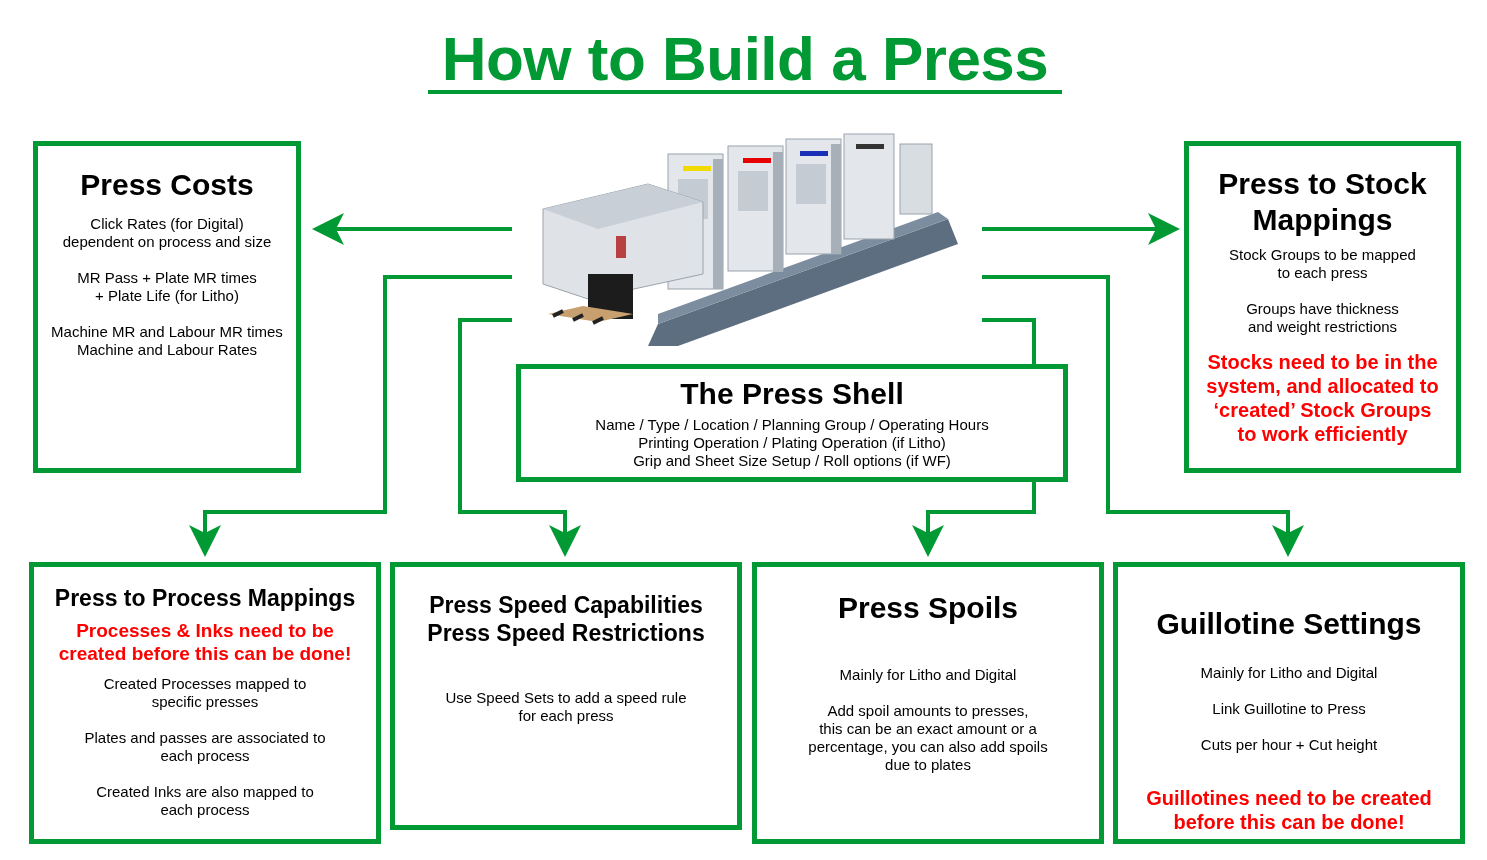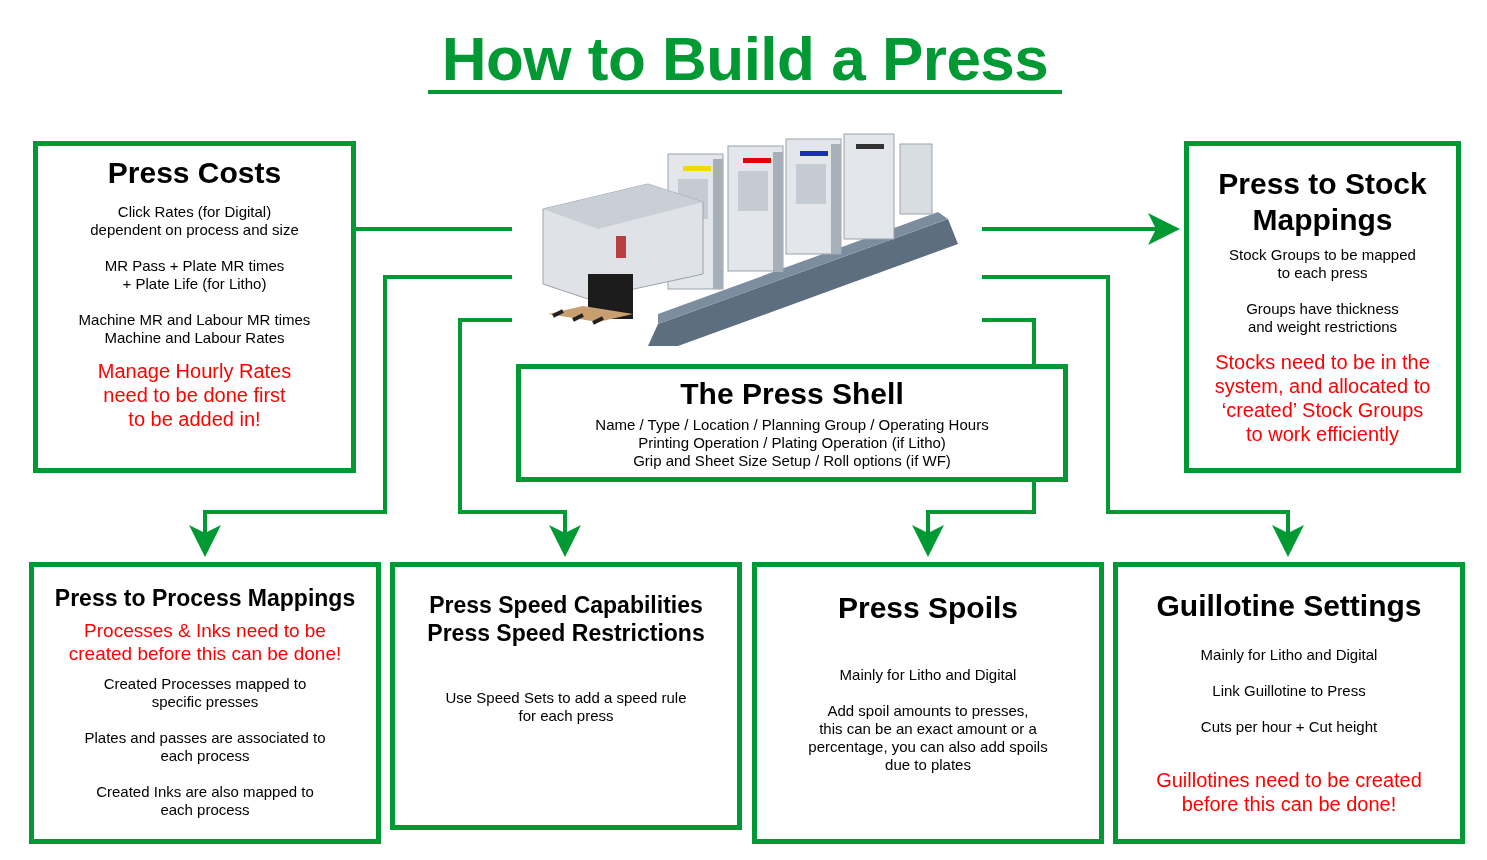--- a/index.html
+++ b/index.html
@@ -5,21 +5,21 @@
     html, body { margin: 0; padding: 0; background: #ffffff; }
     body { width: 1487px; height: 860px; position: relative; overflow: hidden;
            font-family: "Liberation Sans", sans-serif; color: #000; }
     .title { position: absolute; left: 428px; top: 28px; width: 634px; text-align: center;
              font-size: 62px; font-weight: bold; color: #009933; line-height: 1; letter-spacing: -0.5px; }
     .title-underline { position: absolute; left: 428px; top: 90px; width: 634px; height: 4px; background: #009933; }
     .box { position: absolute; border: 5px solid #009933; background: #fff; box-sizing: border-box;
            text-align: center; }
     .box h2 { margin: 0; font-weight: bold; color: #000; line-height: 1.15; }
     .box p { margin: 0; font-size: 15px; line-height: 18px; white-space: pre-line; }
-    .box .warn { color: #ff0000; font-weight: normal; white-space: pre-line; }
+    .box .warn { color: #ff0000; font-weight: bold; white-space: pre-line; }
     svg.connectors { position: absolute; left: 0; top: 0; }
     .press-img { position: absolute; left: 528px; top: 124px; width: 430px; height: 222px; }
   </style>
 </head>
 <body>
 
 <div class="title">How to Build a Press</div>
 <div class="title-underline"></div>
 
 <svg class="connectors" width="1487" height="860">
@@ -67,31 +67,28 @@
   <rect x="60" y="150" width="45" height="45" fill="#1c1c1c"></rect>
   <polygon points="20,190 70,198 105,190 55,182" fill="#c8a070"></polygon>
   <g stroke="#222" stroke-width="4">
     <line x1="25" y1="192" x2="35" y2="187"></line>
     <line x1="45" y1="196" x2="55" y2="191"></line>
     <line x1="65" y1="199" x2="75" y2="194"></line>
   </g>
   <rect x="88" y="112" width="10" height="22" fill="#b84040"></rect>
 </svg>
 
-<div class="box" style="left:33px; top:141px; width:323px; height:332px; padding-top:10px;">
+<div class="box" style="left:33px; top:141px; width:268px; height:332px; padding-top:22px;">
   <h2 style="font-size:30px;">Press Costs</h2>
   <p style="margin-top:12px;">Click Rates (for Digital)
 dependent on process and size</p>
   <p style="margin-top:18px;">MR Pass + Plate MR times
 + Plate Life (for Litho)</p>
   <p style="margin-top:18px;">Machine MR and Labour MR times
 Machine and Labour Rates</p>
-  <div class="warn" style="font-size:20px; line-height:24px; margin-top:12px;">Manage Hourly Rates
-need to be done first
-to be added in!</div>
 </div>
 
 <div class="box" style="left:1184px; top:141px; width:277px; height:332px; padding-top:20px;">
   <h2 style="font-size:30px; line-height:36px; white-space:pre-line;">Press to Stock
 Mappings</h2>
   <p style="margin-top:8px;">Stock Groups to be mapped
 to each press</p>
   <p style="margin-top:18px;">Groups have thickness
 and weight restrictions</p>
   <div class="warn" style="font-size:20px; line-height:24px; margin-top:14px;">Stocks need to be in the
@@ -128,20 +125,20 @@
 
 <div class="box" style="left:752px; top:562px; width:352px; height:282px; padding-top:24px;">
   <h2 style="font-size:30px;">Press Spoils</h2>
   <p style="margin-top:40px;">Mainly for Litho and Digital</p>
   <p style="margin-top:18px;">Add spoil amounts to presses,
 this can be an exact amount or a
 percentage, you can also add spoils
 due to plates</p>
 </div>
 
-<div class="box" style="left:1113px; top:562px; width:352px; height:282px; padding-top:22px;">
+<div class="box" style="left:1113px; top:562px; width:352px; height:282px; padding-top:40px;">
   <h2 style="font-size:30px;">Guillotine Settings</h2>
   <p style="margin-top:22px;">Mainly for Litho and Digital</p>
   <p style="margin-top:18px;">Link Guillotine to Press</p>
   <p style="margin-top:18px;">Cuts per hour + Cut height</p>
   <div class="warn" style="font-size:20px; line-height:24px; margin-top:32px;text-align:center;">Guillotines need to be created
 before this can be done!</div>
 </div>
 
 </body></html>

